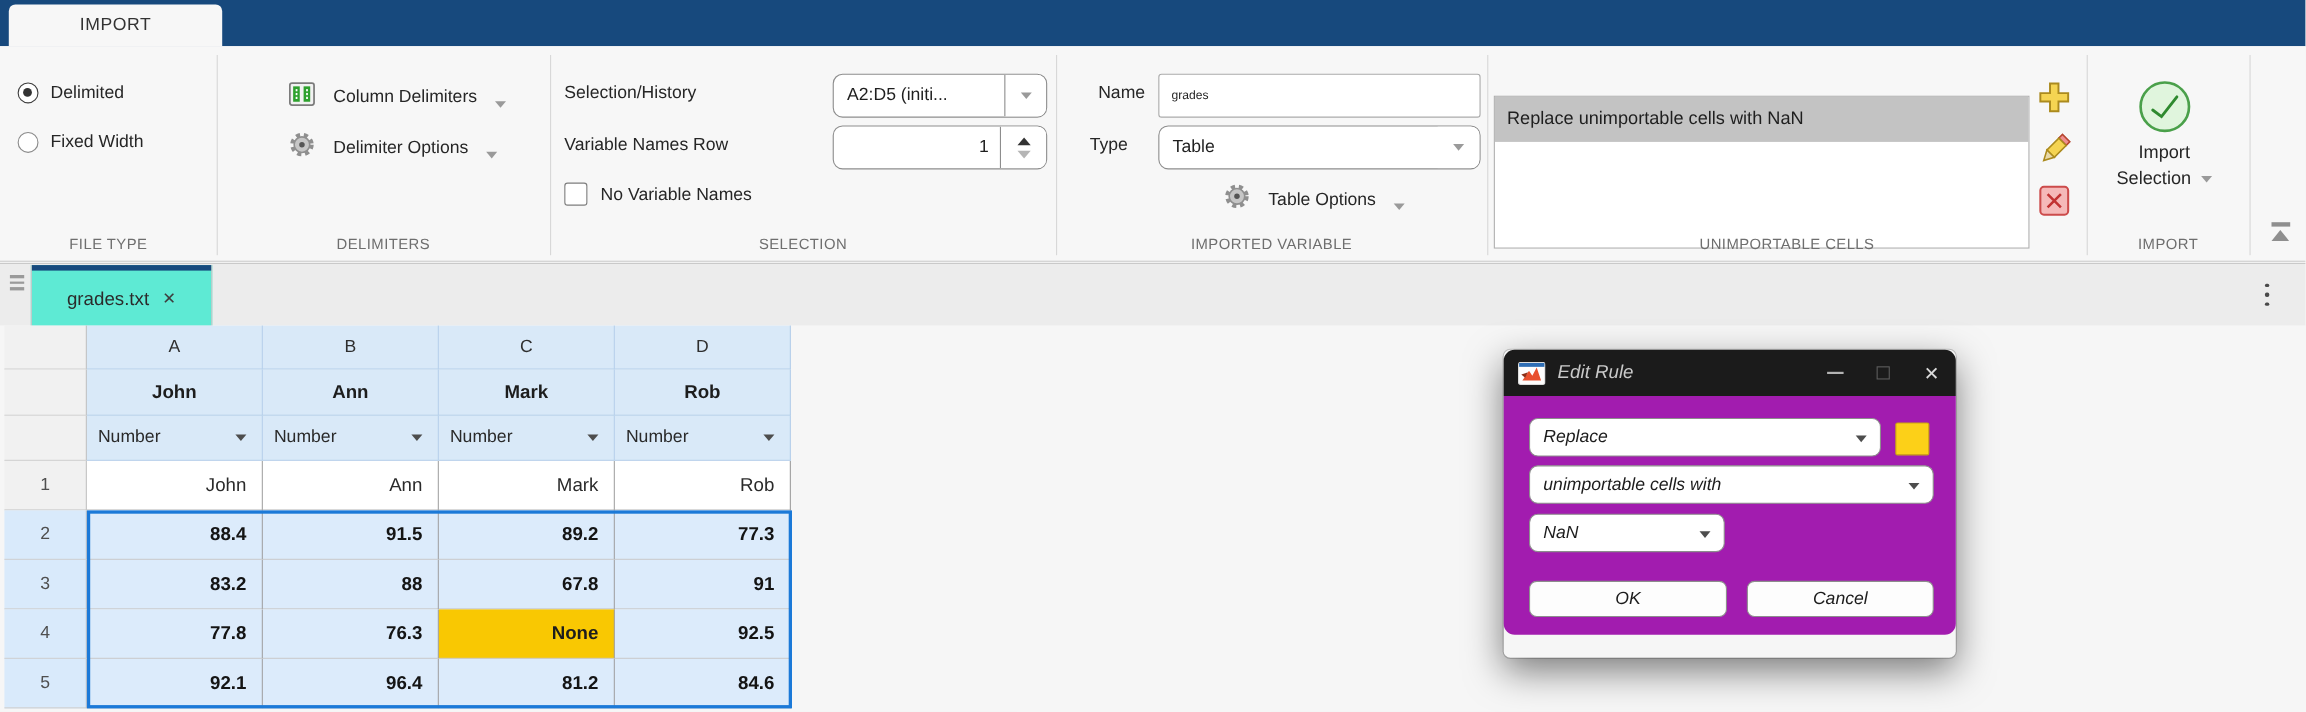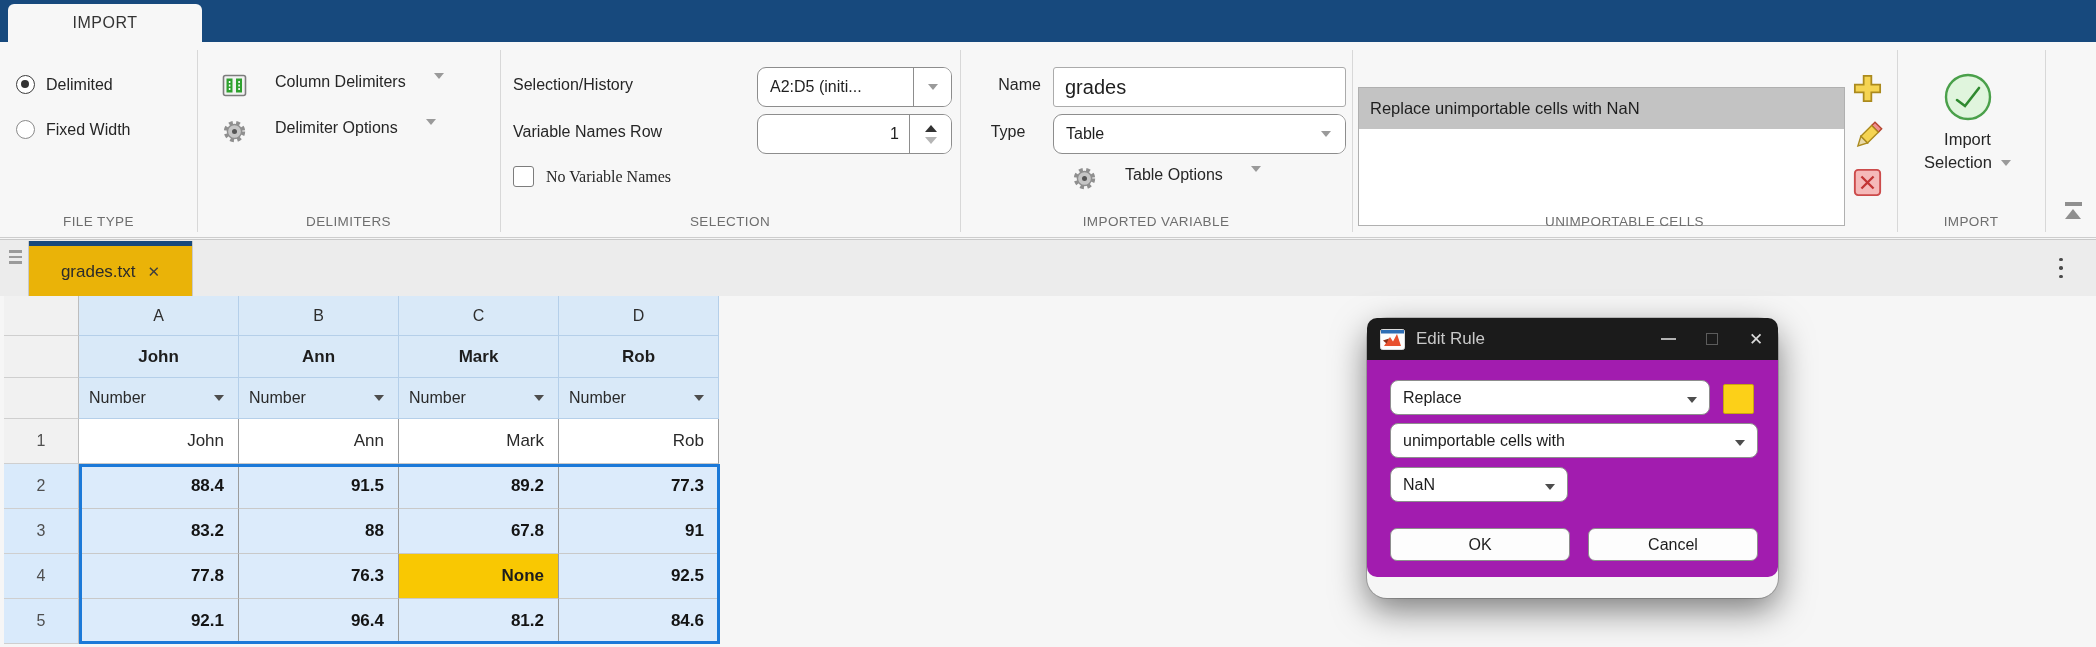--- a/index.html
+++ b/index.html
@@ -24,43 +24,43 @@
 
   
   .radio-row { position:absolute; left:16px; display:flex; align-items:center; gap:11px; cursor:default; }
   .radio { width:19px; height:19px; border-radius:50%; background:#fff; border:1.5px solid #8a8a8a;
     position:relative; flex:0 0 auto; }
   .radio.sel { border-color:#3c3c3c; }
   .radio.sel::after { content:""; position:absolute; left:4px; top:4px; width:8px; height:8px;
     border-radius:50%; background:#333; }
   .radio-row span.txt { font-size:16px; color:#262626; }
 
-  .icon-btn-row { position:absolute; display:flex; align-items:flex-start; gap:28px; cursor:default; }
+  .icon-btn-row { position:absolute; display:flex; align-items:flex-end; gap:16px; cursor:default;margin-left:40px; }
   .icon-btn-row .txt { font-size:16px; color:#262626; white-space:nowrap; }
   .caret { width:0; height:0; border-left:5.5px solid transparent; border-right:5.5px solid transparent;
     border-top:6.5px solid #4d4d4d; display:inline-block; }
   .caret.dim { border-top-color:#9a9a9a; }
 
   
   .combo { position:absolute; background:#fff; border:1px solid #8d8d8d; border-radius:9px;
     display:flex; align-items:center; overflow:hidden; }
   .combo .cval { flex:1; font-size:16px; color:#1f1f1f; padding-left:12px; white-space:nowrap; overflow:hidden; }
   .combo .carrow { width:38px; align-self:stretch; border-left:1px solid #8d8d8d;
     display:flex; align-items:center; justify-content:center; background:#fff; }
   .combo.noline .carrow { border-left:none; }
   .spin-arrows { width:42px; align-self:stretch; border-left:1px solid #8d8d8d; display:flex;
     flex-direction:column; align-items:center; justify-content:center; gap:5px; background:#fff; }
   .tri-up { width:0; height:0; border-left:6px solid transparent; border-right:6px solid transparent;
     border-bottom:7px solid #333; }
   .tri-down { width:0; height:0; border-left:6px solid transparent; border-right:6px solid transparent;
     border-top:7px solid #b5b5b5; }
   .text-input { position:absolute; background:#fff; border:1px solid #ababab; border-radius:3px;
-    font-size:20px; color:#1f1f1f; display:flex; align-items:center; padding-left:11px; }
+    font-size:11px; color:#1f1f1f; display:flex; align-items:center; padding-left:11px; }
   .checkbox { width:21px; height:21px; background:#fff; border:1.4px solid #7d7d7d; border-radius:3px; flex:0 0 auto; }
-  .check-row { position:absolute; display:flex; align-items:center; gap:12px;font-family:Liberation Serif, serif; }
+  .check-row { position:absolute; display:flex; align-items:flex-end; gap:12px; }
 
   
   .rule-list { position:absolute; left:1358px; top:25px; width:487px; height:139px; background:#fff;
     border:1px solid #b0b0b0;margin-top:20px; }
   .rule-item { height:41px; background:#c3c3c3; display:flex; align-items:center; padding-left:11px;
     font-size:16.5px; color:#1f1f1f; }
   .mini-icons { position:absolute; left:1851px; top:30px; display:flex; flex-direction:column; gap:14px; }
 
   
   .import-btn { position:absolute; left:1905px; top:30px; width:125px; height:160px; display:flex;
@@ -72,21 +72,21 @@
     flex-direction:column; align-items:center; gap:3px; cursor:default; }
   .collapse-btn .bar { width:17px; height:3.5px; background:#8f8f8f; }
   .collapse-btn .tri { width:0; height:0; border-left:8px solid transparent; border-right:8px solid transparent;
     border-bottom:10px solid #8f8f8f; }
 
   
   .tabstrip { position:absolute; left:0; top:239px; width:2096px; height:57px; background:#ececec;
     border-top:1px solid #c9c9c9; }
   .grip { position:absolute; left:9px; top:10px; display:flex; flex-direction:column; gap:3px; }
   .grip .g { width:13px; height:2.5px; background:#9a9a9a; }
-  .doc-tab { position:absolute; left:28px; top:1px; width:165px; height:56px; background:#eab308;
+  .doc-tab { position:absolute; left:28px; top:1px; width:165px; height:56px; background:#5eead4;
     border-left:1px solid #c9c9c9; border-right:1px solid #c9c9c9; }
   .doc-tab .accent { height:5px; background:#17497d; }
   .doc-tab .trow { height:51px; display:flex; align-items:center; justify-content:center; gap:12px; }
   .doc-tab .tname { font-size:17px; color:#2b2b2b; }
   .doc-tab .tclose { font-size:15px; color:#3e3e3e; line-height:1; }
   .kebab { position:absolute; left:2052px; top:8px; width:18px; height:40px; display:flex;
     flex-direction:column; align-items:center; justify-content:center; gap:5px; }
   .kebab .dot { width:3.5px; height:3.5px; border-radius:50%; background:#4a4a4a; }
 
   
@@ -108,22 +108,22 @@
   .dcell { justify-content:flex-end; padding-right:14px; font-size:17px; font-weight:bold; color:#141414;
     background:#dcebfb; border-right:1px solid #9c9c9c; border-bottom:1px solid #c9c9c9; }
   .drow.first .dcell { background:#fff; font-weight:normal; color:#2a2a2a; }
   .drow.first .c-rowhdr { background:#f1f1f1; }
   .drow .c-rowhdr.selrows { background:#d9eafb; }
   .dcell.warn { background:#f9c802; color:#1d1d1d; }
   .sel-outline { position:absolute; left:75px; top:168px; width:641px; height:180px;
     border:3px solid #1b79d8; pointer-events:none; }
 
   
-  .dialog { position:absolute; left:1367px; top:318px; width:411px; height:280px; border-radius:20px;
-    box-shadow:0 12px 34px rgba(0,0,0,.5), 0 0 0 1px rgba(0,0,0,.18); }
+  .dialog { position:absolute; left:1367px; top:318px; width:411px; height:280px; border-radius:6px;
+    box-shadow:0 12px 34px rgba(0,0,0,.5), 0 0 0 1px rgba(0,0,0,.18);font-style:italic; }
   .dlg-titlebar { height:42px; background:#1b1b1b; border-radius:10px 10px 0 0; display:flex;
     align-items:center; padding-left:13px; }
   .dlg-title { margin-left:11px; font-size:17px; color:#c9c9c9; }
   .dlg-btns { margin-left:auto; display:flex; }
   .dlg-btn { width:44px; height:42px; display:flex; align-items:center; justify-content:center; }
   .glyph-min { width:15px; height:2px; background:#b3b3b3; }
   .glyph-max { width:12px; height:12px; border:1.6px solid #5c5c5c; }
   .glyph-close { font-size:17px; color:#dadada; line-height:1; }
   .dlg-body { position:relative; height:217px; background:#a21caf; border-radius:0 0 10px 10px; }
   .dd { position:absolute; background:#fff; border:1.3px solid #8d8d8d; border-radius:8px; height:35px;

